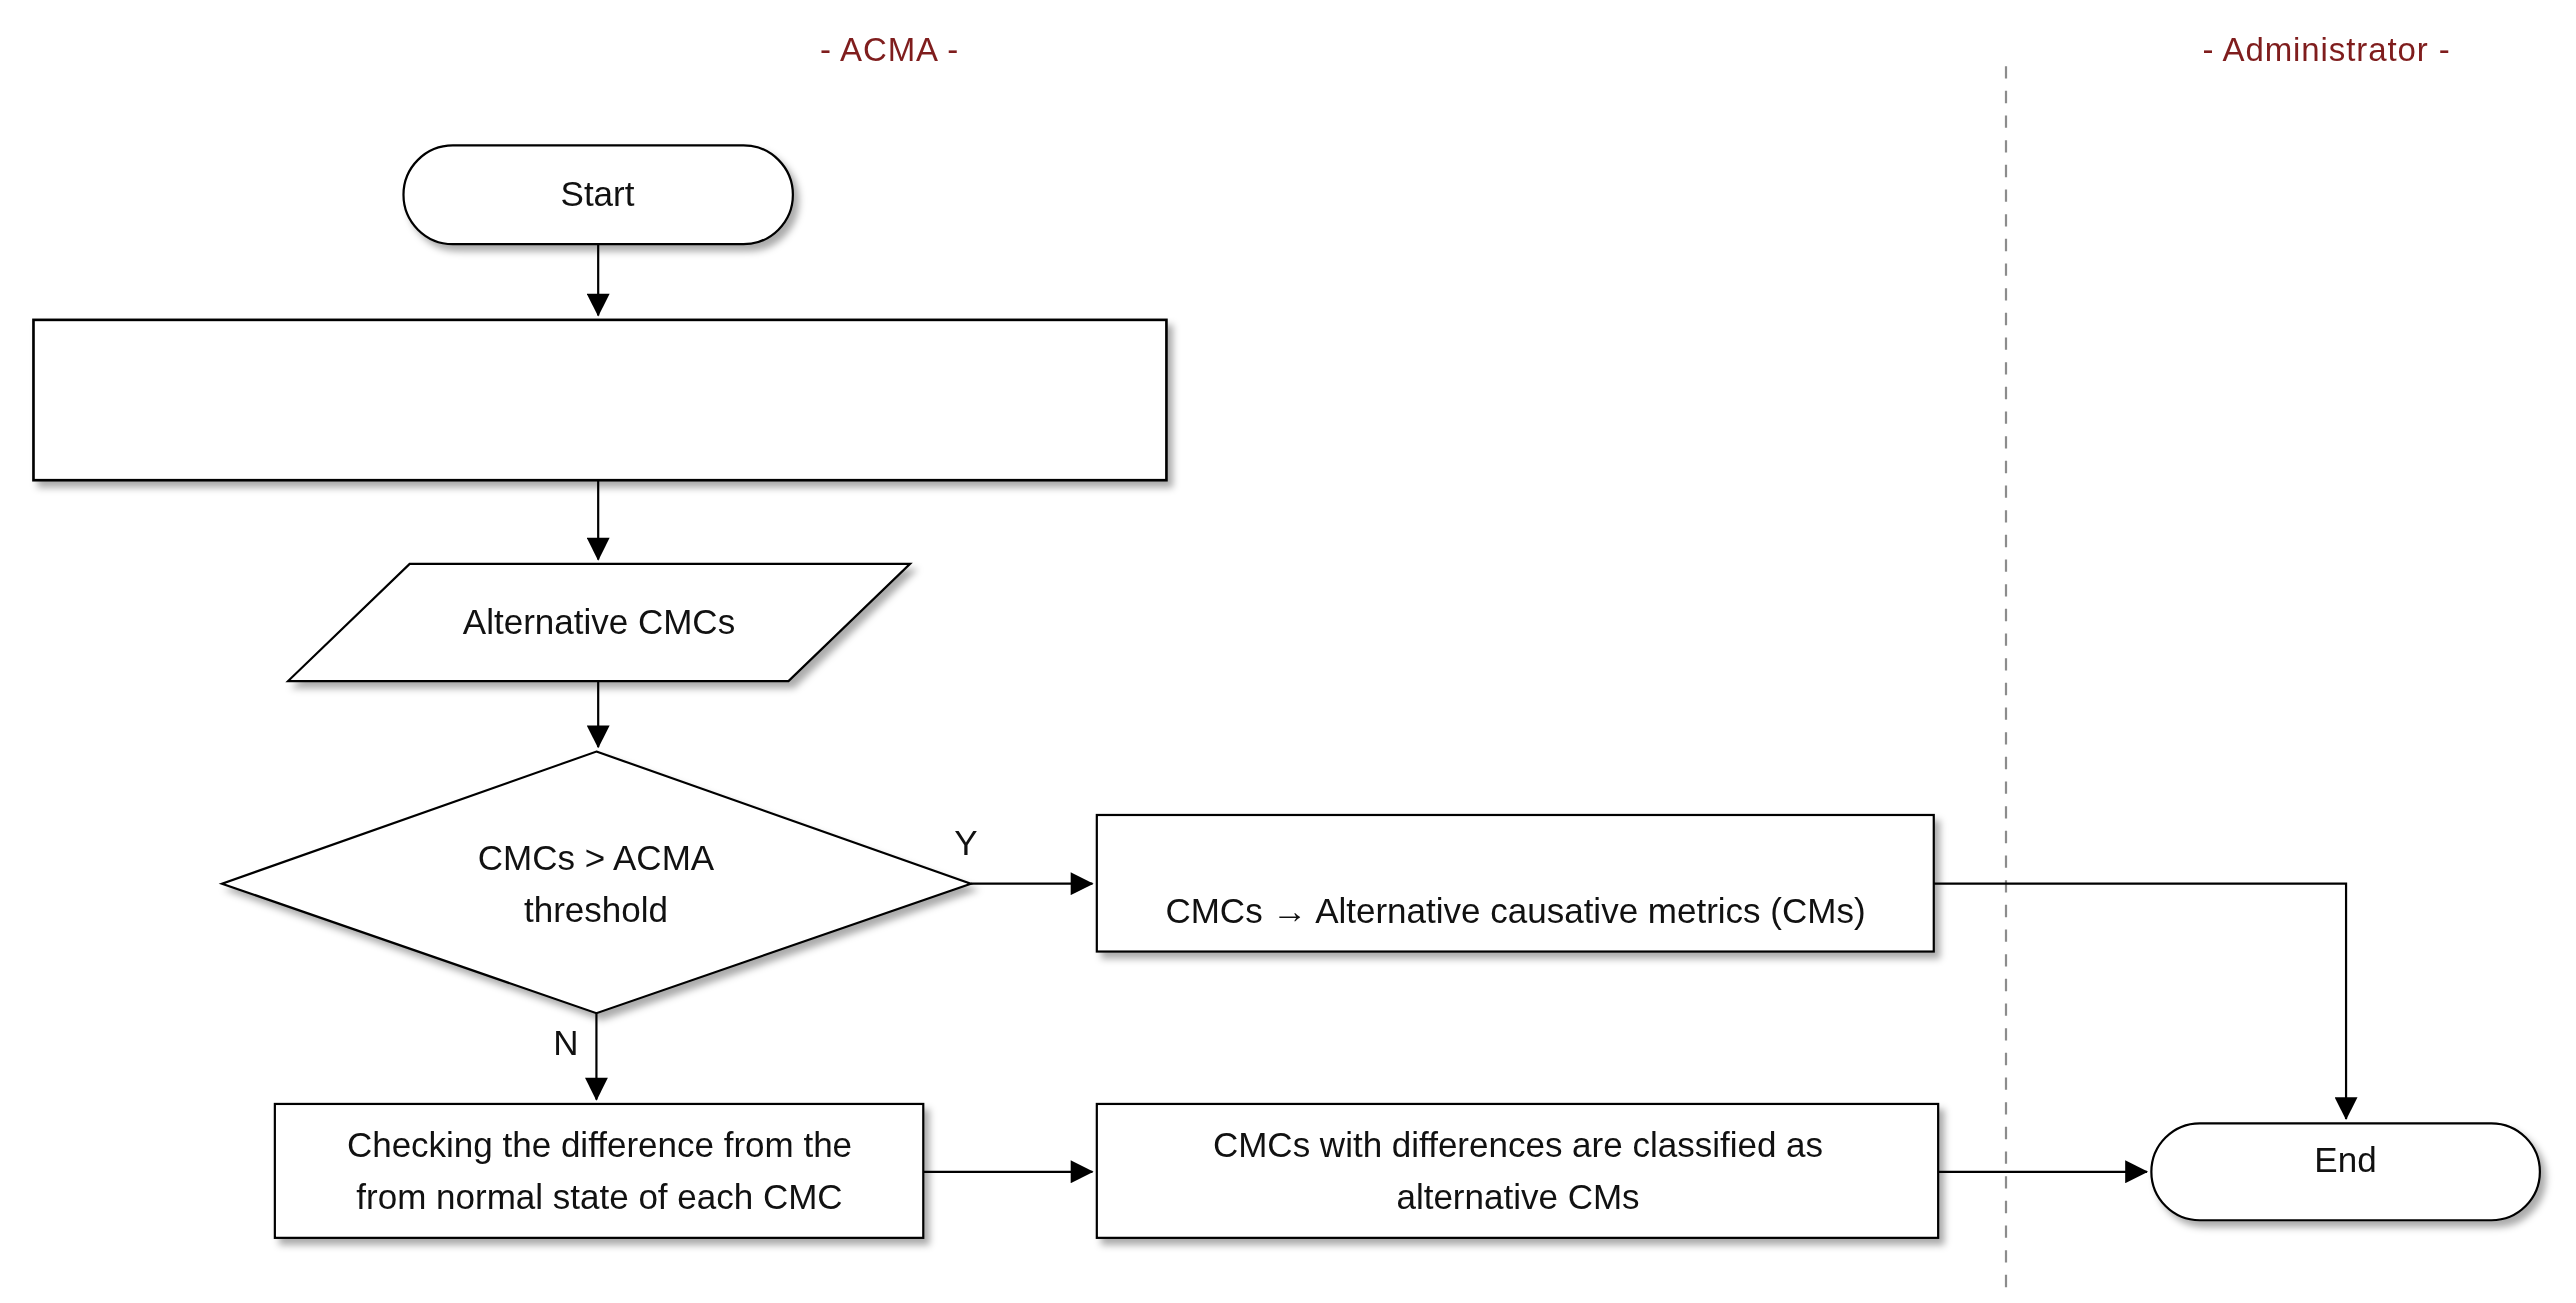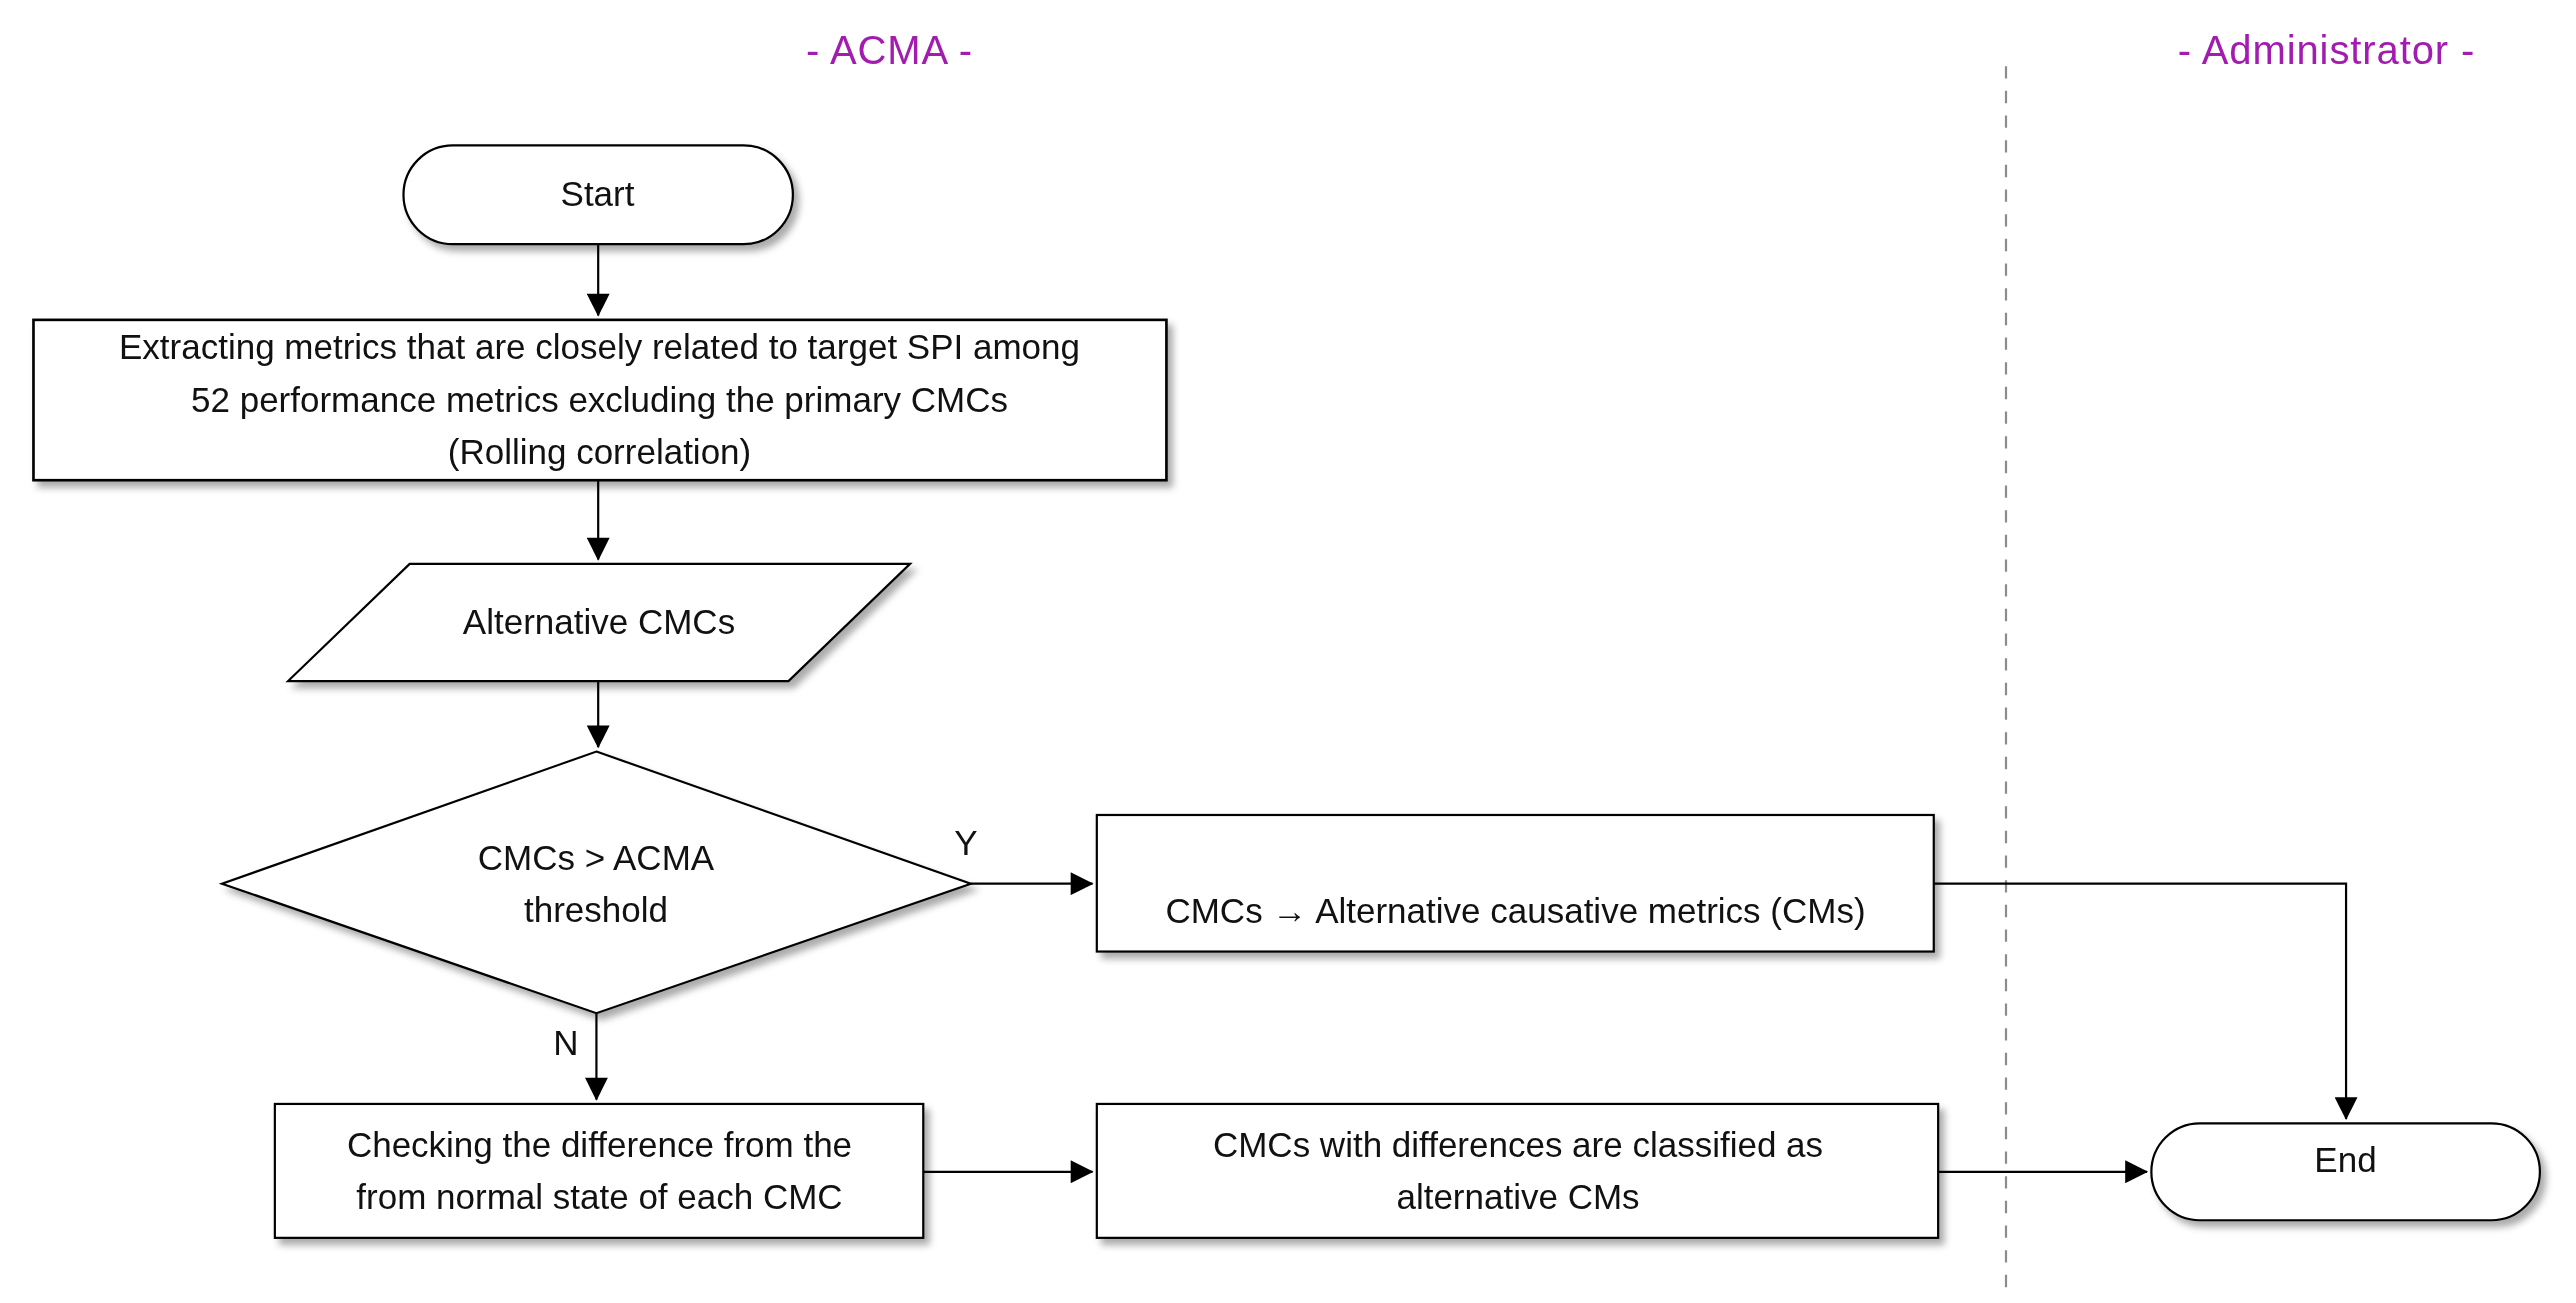--- a/index.html
+++ b/index.html
@@ -7,21 +7,21 @@
     position:relative;width:2576px;height:1304px;background:#ffffff;
     font-family:"Liberation Sans","DejaVu Sans",sans-serif;color:#1a1a1a;overflow:hidden;
   }
   .diagram-svg{position:absolute;left:0;top:0;width:2576px;height:1304px;}
   .shape{fill:#ffffff;stroke:#000000;stroke-width:2.5;filter:url(#ds);}
   .shape.thick{stroke-width:3;}
   .connector{stroke:#000000;stroke-width:2.5;fill:none;marker-end:url(#arrowhead);}
   .separator{stroke:#8c8c8c;stroke-width:2.5;stroke-dasharray:14 14;}
   .lane-title{
     position:absolute;display:flex;align-items:center;justify-content:center;
-    font-size:40px;letter-spacing:0.9px;color:#a21caf;white-space:nowrap;
+    font-size:33px;letter-spacing:0.9px;color:#7f1d1d;white-space:nowrap;
   }
   .node-label{
     position:absolute;display:flex;flex-direction:column;align-items:center;justify-content:center;
     font-size:35px;line-height:1.5;color:#111111;
   }
   .edge-label{
     position:absolute;display:flex;align-items:center;justify-content:center;
     font-size:35px;color:#111111;
   }
 </style>
@@ -63,25 +63,20 @@
       <rect class="shape" x="1245" y="1253" width="955" height="152"></rect>
       <rect class="shape" x="2442" y="1275" width="441" height="110" rx="55" ry="55"></rect>
     </g>
   </svg>
 
   <div class="lane-title" style="left:625px;top:19.4px;width:529px;height:62px;">- ACMA -</div>
   <div class="lane-title" style="left:2062px;top:19.4px;width:529px;height:62px;">- Administrator -</div>
 
   <div class="node-label" style="left:403px;top:145px;width:389px;height:99px;">Start</div>
 
-  <div class="node-label" style="left:42px;top:326px;width:1115px;height:148px;">
-    <div>Extracting metrics that are closely related to target SPI among</div>
-    <div>52 performance metrics excluding the primary CMCs</div>
-    <div>(Rolling correlation)</div>
-  </div>
 
   <div class="node-label" style="left:288px;top:564px;width:622px;height:117px;">Alternative CMCs</div>
 
   <div class="node-label" style="left:398px;top:818px;width:396px;height:132px;">
     <div>CMCs &gt; ACMA</div>
     <div>threshold</div>
   </div>
 
   <div class="node-label" style="left:1106px;top:815px;width:819px;height:137px;margin-top:28px;">CMCs → Alternative causative metrics (CMs)</div>
 

